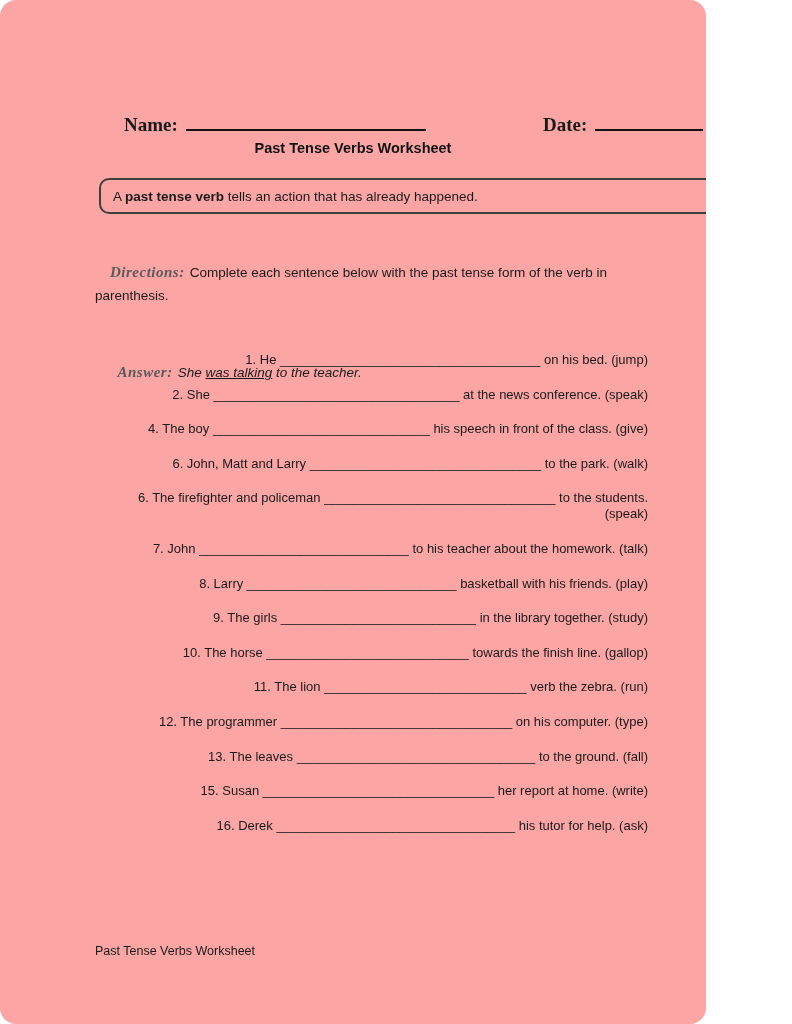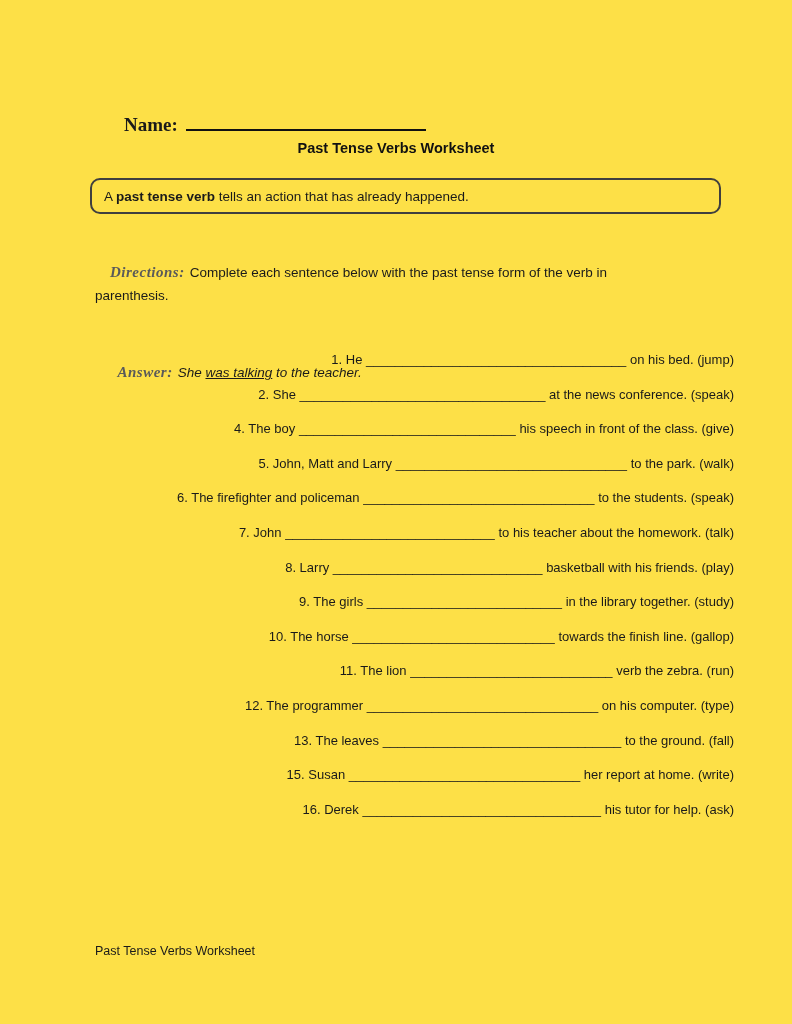--- a/index.html
+++ b/index.html
@@ -1,39 +1,40 @@
 <!DOCTYPE html>
 <html><head>
 <meta charset="utf-8">
 <style>
   * { margin: 0; padding: 0; box-sizing: border-box; }
   html, body { background: #ffffff; }
   .page {
     position: relative;
-    width: 792px;
+    width: 706px;
     height: 1024px;
-    background: #fde047;
+    background: #fca5a5;
     font-family: "Liberation Sans", sans-serif;
     color: #1a1a1a;
     overflow: hidden;
+    border-radius: 16px;
   }
 
   
   .name-group { position: absolute; left: 105px; top: 90px; font-family: "Liberation Serif", serif; font-weight: bold; font-size: 19px; white-space: pre-wrap; }
   .date-group { position: absolute; left: 524px; top: 90px; font-family: "Liberation Serif", serif; font-weight: bold; font-size: 19px; white-space: pre-wrap; }
   .writein-line { display: inline-block; border-bottom: 2px solid #111; height: 1em; vertical-align: baseline; margin-left: 8px; }
   .name-line { width: 240px; }
   .date-line { width: 108px; }
 
   
   .title { position: absolute; top: 140px; left: 0; width: 100%; text-align: center; font-weight: bold; font-size: 14.5px; color: #111; }
 
   
   .def-box {
-    position: absolute; left: 90px; top: 178px; width: 631px; height: 36px;
+    position: absolute; left: 99px; top: 178px; width: 631px; height: 36px;
     border: 2px solid #3f3f3f; border-radius: 10px;
     display: flex; align-items: center; padding-left: 12px;
     font-size: 13.5px; white-space: pre-wrap;
   }
   .def-box b { font-weight: bold; }
 
   
   .directions { position: absolute; left: 95px; top: 238px; width: 566px; font-size: 13.5px; line-height: 23px; white-space: pre-wrap; }
   .script-label { font-family: "Liberation Serif", serif; font-style: italic; font-weight: bold; color: #5a5a5a; font-size: 15px; letter-spacing: 0.5px; margin-right: 5px; margin-top: 21px; }
 
@@ -50,20 +51,23 @@
   .footer { position: absolute; left: 95px; top: 944px; font-size: 12.5px; color: #1a1a1a; }
 </style>
 </head>
 <body>
 
 <div class="page">
 
   <div class="name-group">
     <span>Name:</span><span class="writein-line name-line"></span>
   </div>
+  <div class="date-group">
+    <span>Date:</span><span class="writein-line date-line"></span>
+  </div>
 
   <div class="title">Past Tense Verbs Worksheet</div>
 
   <div class="def-box">
     <span><span>A </span><b>past tense verb</b><span> tells an action that has already happened.</span></span>
   </div>
 
   <div class="directions">
     <span class="script-label">Directions:</span><span>Complete each sentence below with the past tense form of the verb in parenthesis.</span>
   </div>
@@ -71,21 +75,21 @@
   <div class="example-block">
     <div>
       <span class="script-label">Answer:</span><span>She </span><span class="underlined">was talking</span><span> to the teacher.</span>
     </div>
   </div>
 
   <div class="items">
     <div class="item"><span>1. He </span><span>____________________________________</span><span> on his bed. (jump)</span></div>
     <div class="item"><span>2. She </span><span>__________________________________</span><span> at the news conference. (speak)</span></div>
     <div class="item"><span>4. The boy </span><span>______________________________</span><span> his speech in front of the class. (give)</span></div>
-    <div class="item"><span>5. John, Matt and Larry </span><span>________________________________</span><span> to the park. (walk)</span></div>
+    <div class="item"><span>6. John, Matt and Larry </span><span>________________________________</span><span> to the park. (walk)</span></div>
     <div class="item"><span>6. The firefighter and policeman </span><span>________________________________</span><span> to the students. (speak)</span></div>
     <div class="item"><span>7. John </span><span>_____________________________</span><span> to his teacher about the homework. (talk)</span></div>
     <div class="item"><span>8. Larry </span><span>_____________________________</span><span> basketball with his friends. (play)</span></div>
     <div class="item"><span>9. The girls </span><span>___________________________</span><span> in the library together. (study)</span></div>
     <div class="item"><span>10. The horse </span><span>____________________________</span><span> towards the finish line. (gallop)</span></div>
     <div class="item"><span>11. The lion </span><span>____________________________</span><span> verb the zebra. (run)</span></div>
     <div class="item"><span>12. The programmer </span><span>________________________________</span><span> on his computer. (type)</span></div>
     <div class="item"><span>13. The leaves </span><span>_________________________________</span><span> to the ground. (fall)</span></div>
     <div class="item"><span>15. Susan </span><span>________________________________</span><span> her report at home. (write)</span></div>
     <div class="item"><span>16. Derek </span><span>_________________________________</span><span> his tutor for help. (ask)</span></div>

